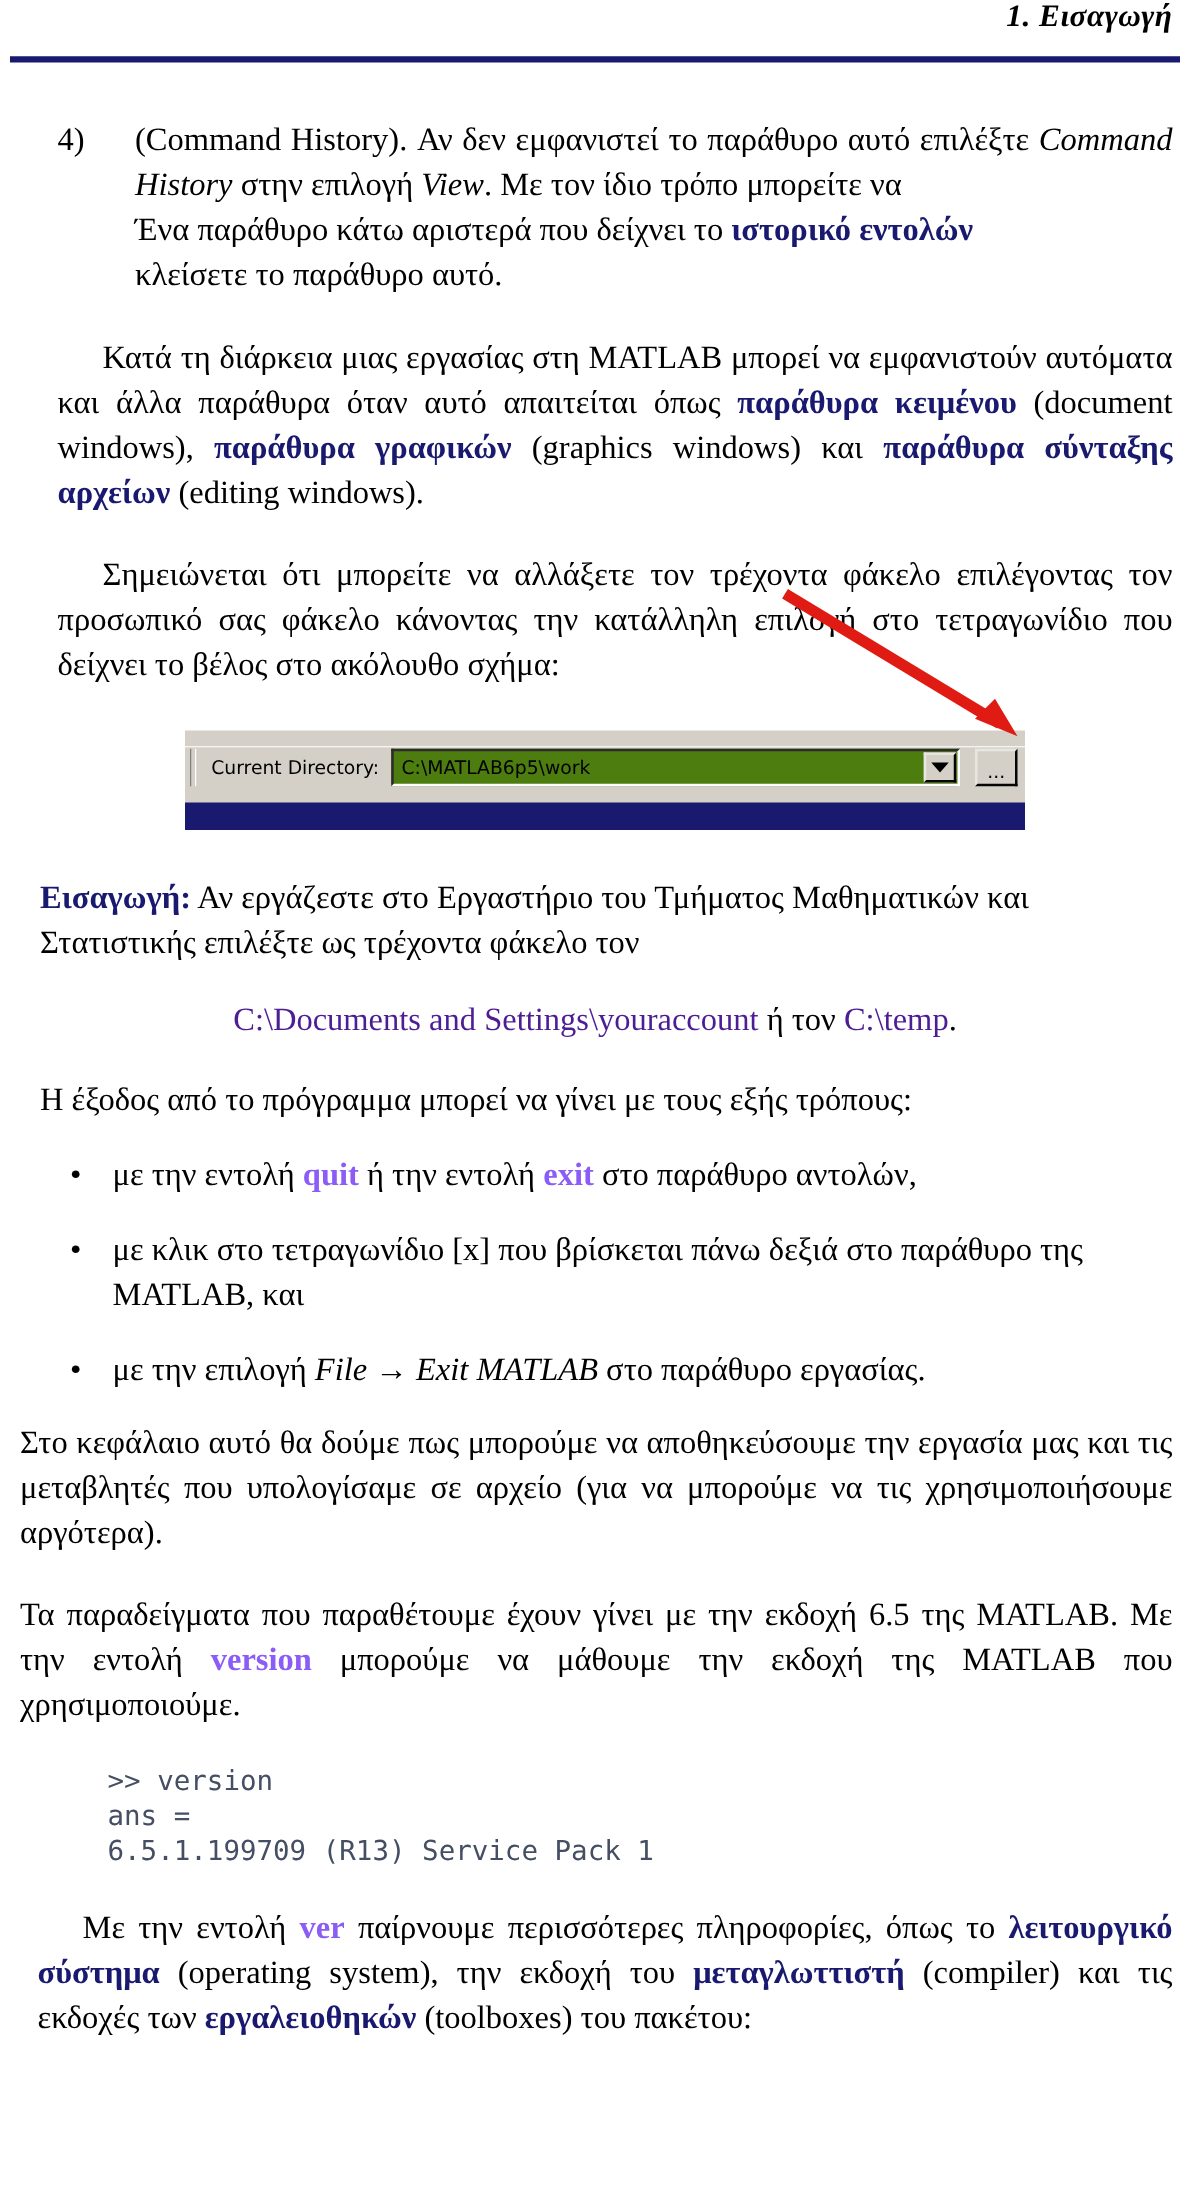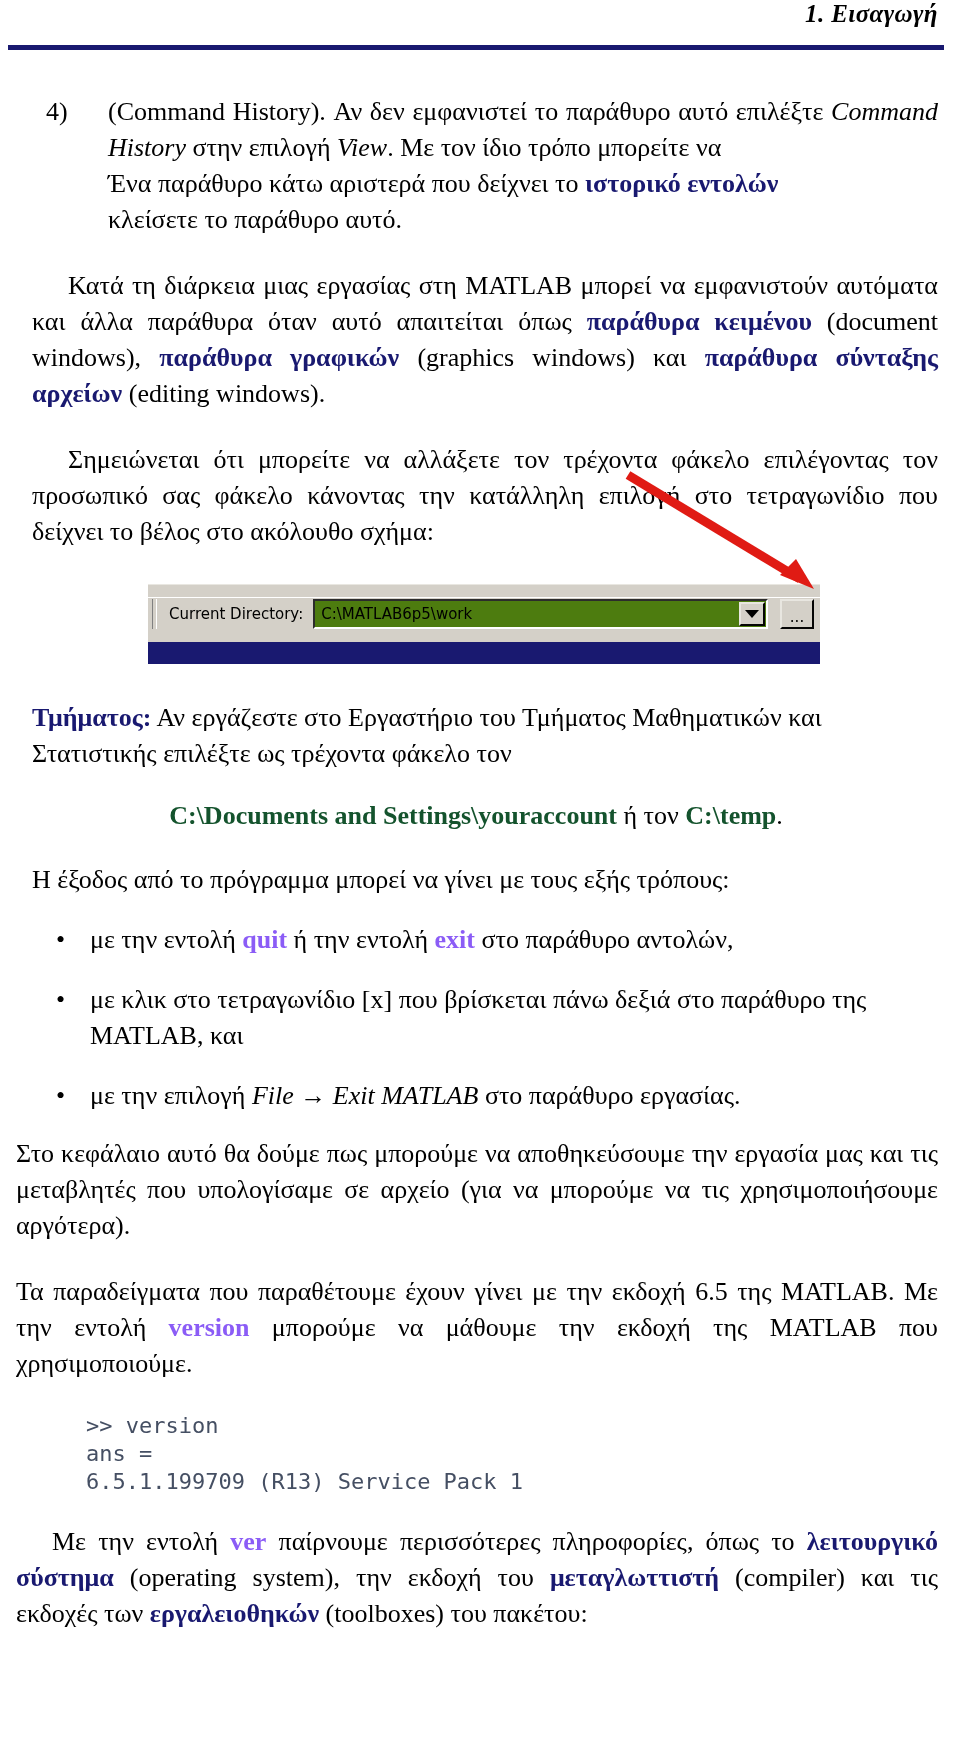--- a/index.html
+++ b/index.html
@@ -49,21 +49,21 @@
 
   
   .body-text {
     font-size: 26px;
     line-height: 36px;
     text-align: justify;
     text-justify: inter-word;
     margin: 0;
   }
   .nav { color: #191970; font-weight: bold; }
-  .red { color: #14532d; font-weight: bold; }
+  .red { color: #4c1d95; font-weight: normal; }
   .darkred { color: #8b5cf6; font-weight: bold; }
   .ital { font-style: italic; }
 
   
   .num-item {
     display: flex;
     margin-top: 42px;
     padding-left: 38px;
   }
   .num-marker {
@@ -78,21 +78,21 @@
     text-align: justify;
     padding-right: 6px;
   }
   .num-body .lastline { text-align: left; }
 
   .para {
     margin-top: 30px;
     padding-left: 24px;
     padding-right: 6px;
   }
-  .para.indent { text-indent: 36px; }
+  .para.indent { text-indent: 36px; margin-left: 14px; }
 
   
   .shot-wrap {
     margin-top: 34px;
     padding-left: 140px;
   }
   .shot {
     width: 672px;
     position: relative;
     background: #d4d0c8;
@@ -283,21 +283,21 @@
               <span class="tri"></span>
             </div>
         </div>
         <div class="browse-btn">...</div>
       </div>
 
       <div class="shot-bottombar"></div>
     </div>
   </div>
 
-  <div class="body-text para" style="margin-top:36px;"><span class="nav">Τμήματος:</span><span> Αν εργάζεστε στο Εργαστήριο του Τμήματος Μαθηματικών και </span><br><span>Στατιστικής επιλέξτε ως τρέχοντα φάκελο τον</span></div>
+  <div class="body-text para" style="margin-top:36px;"><span class="nav">Εισαγωγή:</span><span> Αν εργάζεστε στο Εργαστήριο του Τμήματος Μαθηματικών και </span><br><span>Στατιστικής επιλέξτε ως τρέχοντα φάκελο τον</span></div>
 
   <div class="center-line"><span class="red">C:\Documents and Settings\youraccount</span><span> ή τον </span><span class="red">C:\temp</span><span>.</span></div>
 
   <div class="body-text para" style="margin-top:28px;">Η έξοδος από το πρόγραμμα μπορεί να γίνει με τους εξής τρόπους:</div>
 
   <div class="bullets">
 
     <div class="bullet">
       <div class="bullet-dot">•</div>
       <div class="bullet-text"><span>με την εντολή </span><span class="darkred">quit</span><span> ή την εντολή </span><span class="darkred">exit</span><span> στο παράθυρο αντολών,</span></div>

